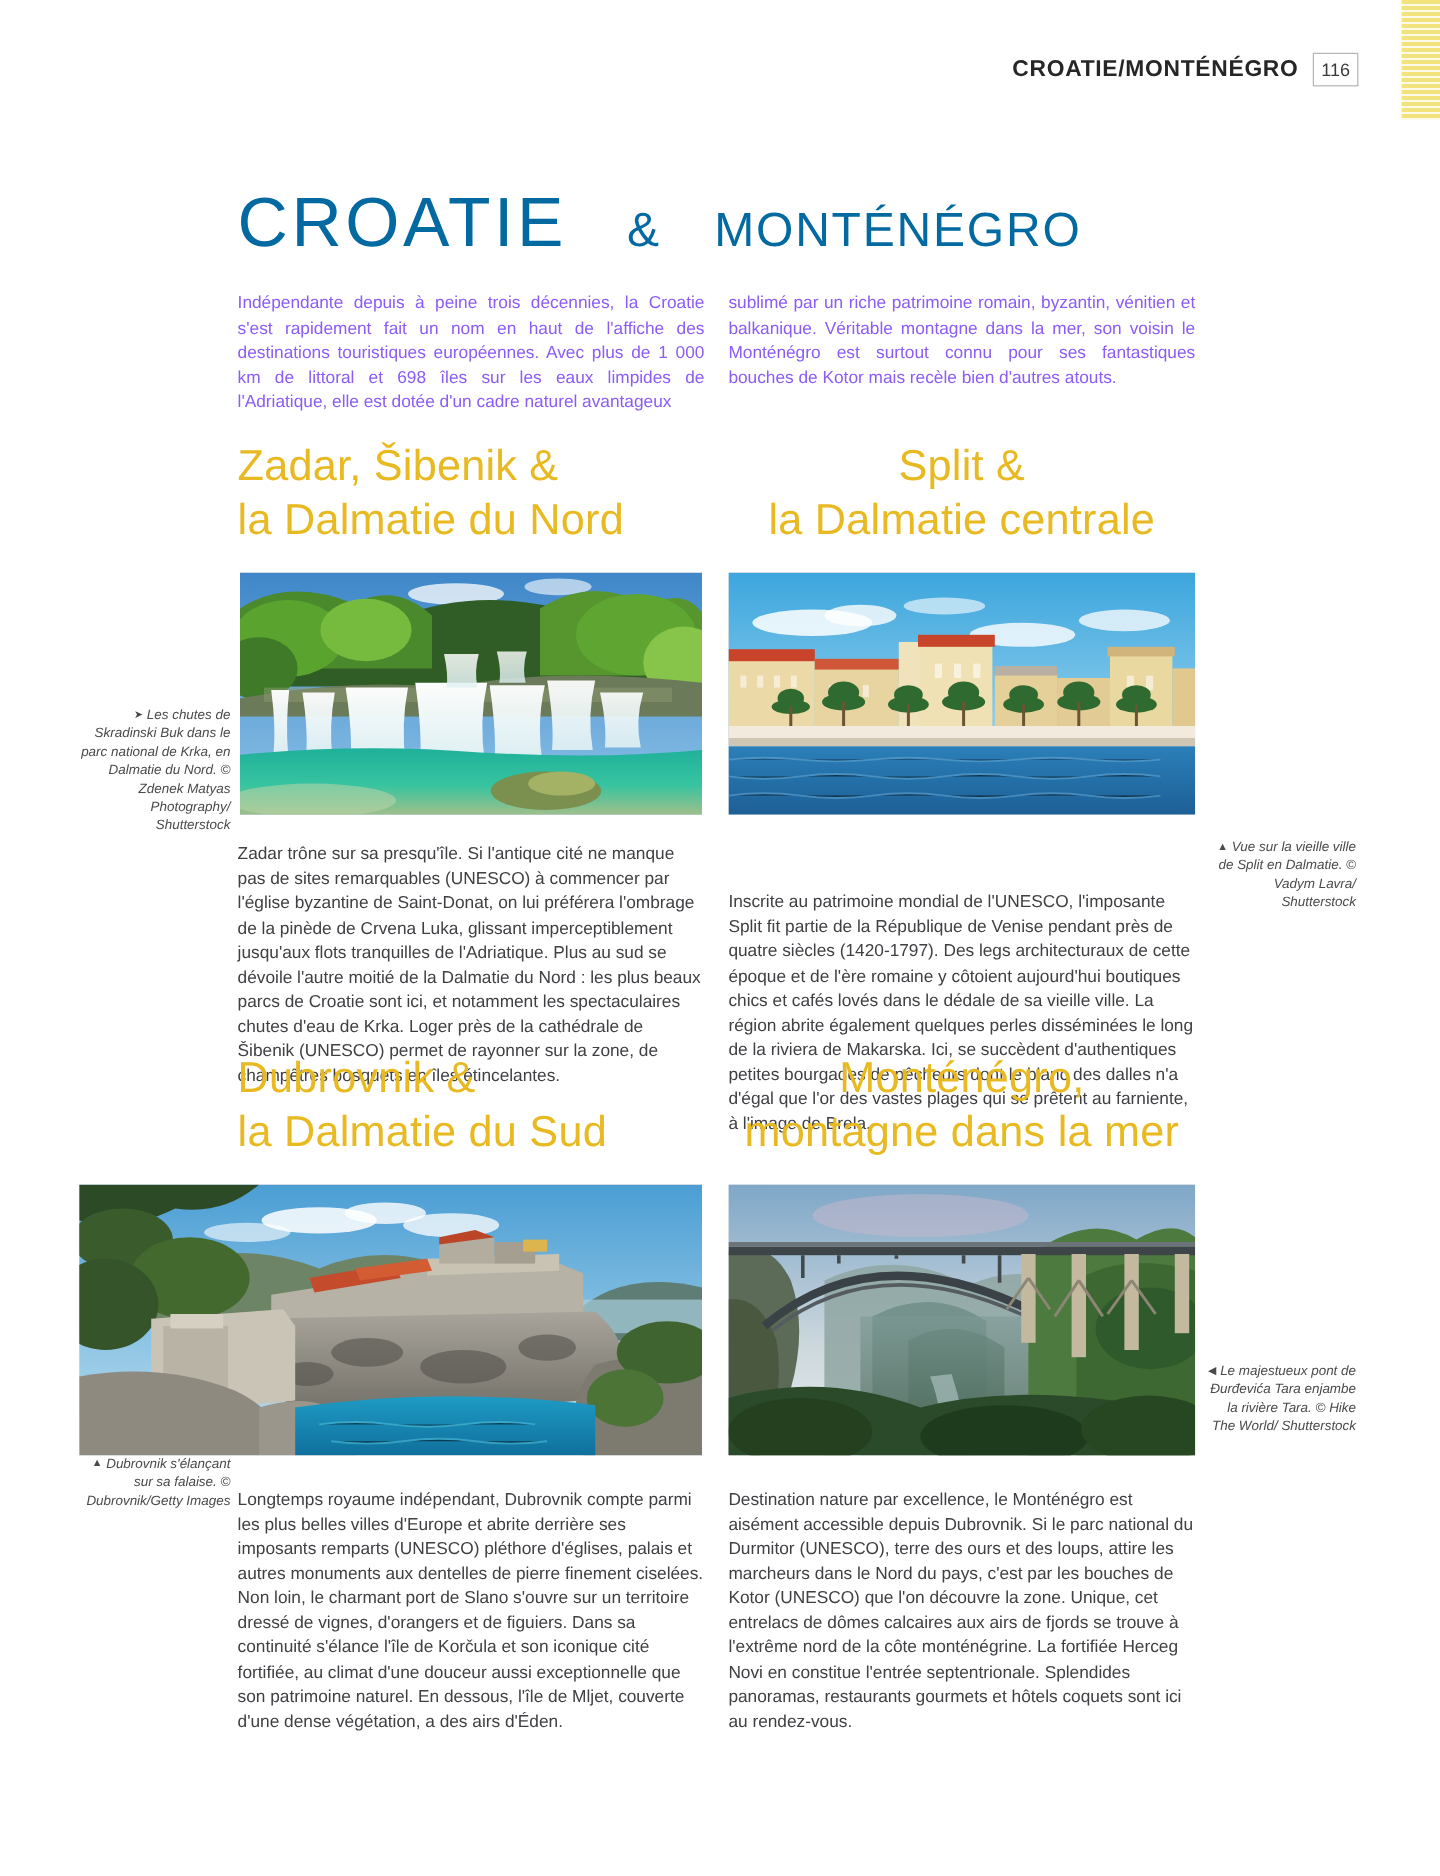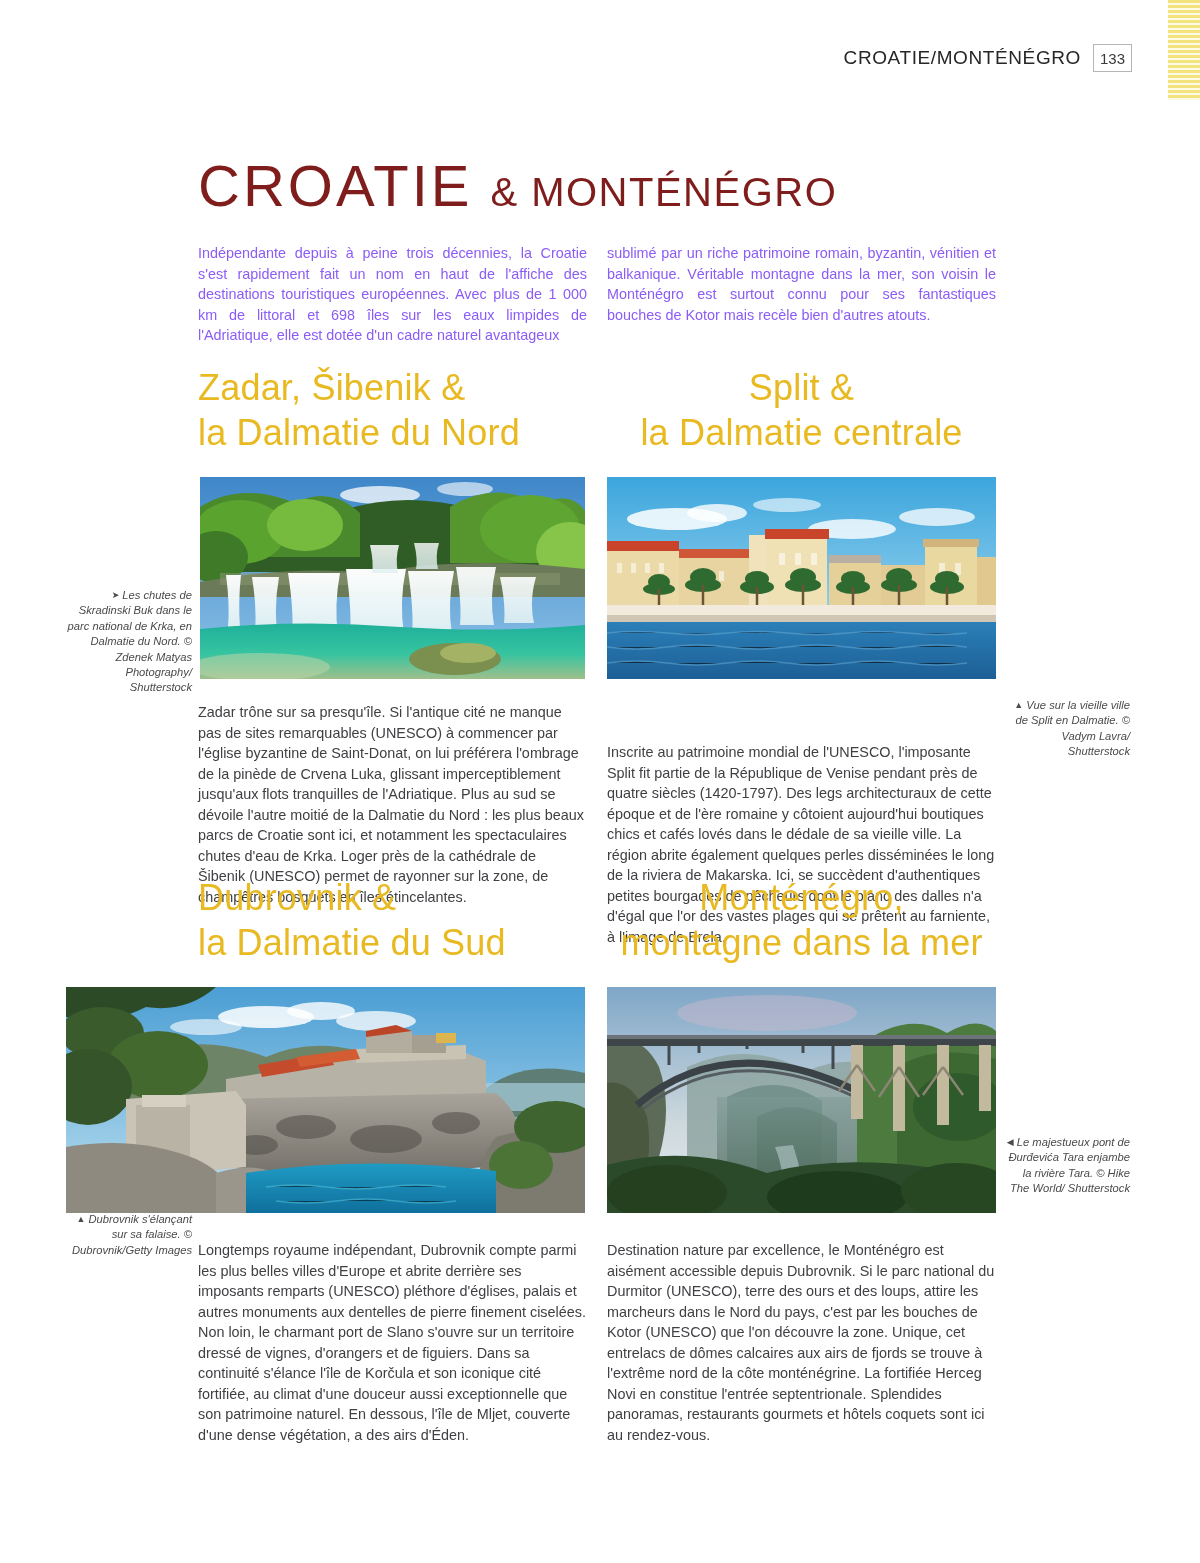--- a/index.html
+++ b/index.html
@@ -33,42 +33,43 @@
     top: 44px;
     right: 68px;
     display: flex;
     align-items: center;
     gap: 12px;
   }
   .running-header .rh-title {
     font-size: 19px;
     letter-spacing: 0.6px;
     color: #262626;
-    font-weight: 400;
+    font-weight: 700;
   }
   .running-header .rh-page {
     border: 1px solid #b5b5b5;
     min-width: 34px;
     height: 28px;
     display: flex;
     align-items: center;
     justify-content: center;
     font-size: 15px;
     color: #3a3a3a;
     padding: 0 6px;
   }
 
   
   .page-title {
     position: absolute;
     top: 152px;
     left: 198px;
     display: flex;
     align-items: baseline;
-    color: #7f1d1d;
+    color: #0369a1;
+    gap: 32px;
   }
   .page-title .t-main {
     font-size: 58px;
     letter-spacing: 3px;
     font-weight: 400;
   }
   .page-title .t-amp {
     font-size: 40px;
     margin: 0 14px 0 18px;
     font-weight: 400;
@@ -162,21 +163,21 @@
   .bt-dubro   { left: 198px; top: 1240px; }
   .bt-monte   { left: 607px; top: 1240px; }
 </style>
 </head>
 <body>
 
 <div class="edge-tab"></div>
 
 <div class="running-header">
   <span class="rh-title">CROATIE/MONTÉNÉGRO</span>
-  <span class="rh-page">133</span>
+  <span class="rh-page">116</span>
 </div>
 
 <h1 class="page-title">
   <span class="t-main">CROATIE</span>
   <span class="t-amp">&amp;</span>
   <span class="t-sub">MONTÉNÉGRO</span>
 </h1>
 
 <div class="intro">
   <p>Indépendante depuis à peine trois décennies, la Croatie s'est rapidement fait un nom en haut de l'affiche des destinations touristiques européennes. Avec plus de 1 000 km de littoral et 698 îles sur les eaux limpides de l'Adriatique, elle est dotée d'un cadre naturel avantageux</p>

